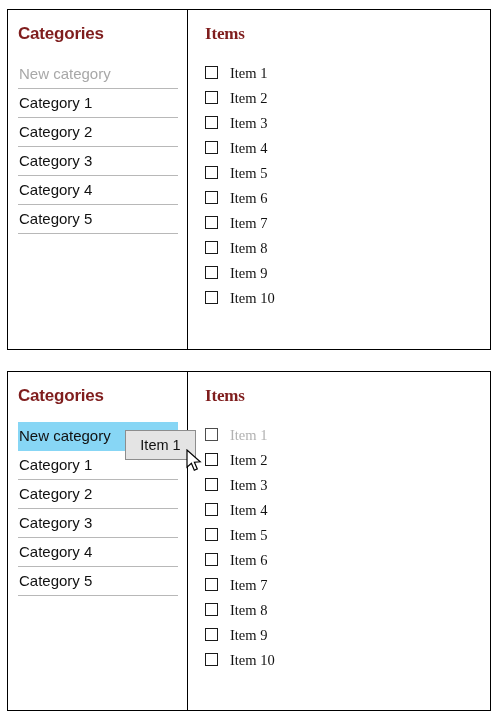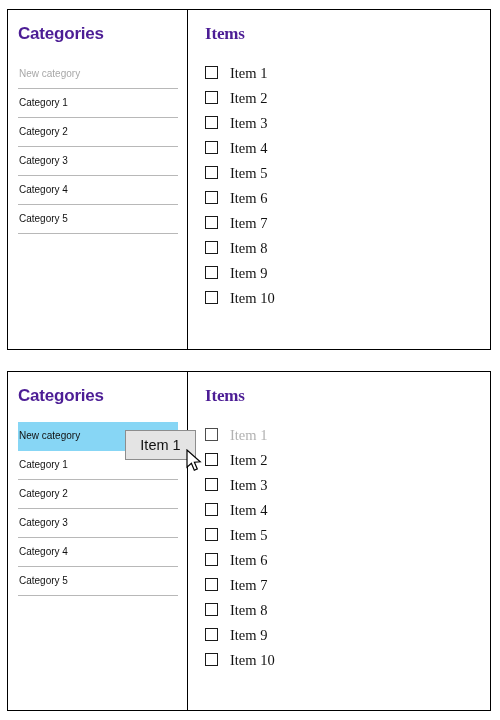--- a/index.html
+++ b/index.html
@@ -44,38 +44,38 @@
   }
   .col--items {
     flex: 1;
     padding: 14px 0 0 17px;
     font-family: Liberation Serif, serif;
   }
 
   .section-title {
     font-size: 17px;
     font-weight: bold;
-    color: #4c1d95;
+    color: #7f1d1d;
     letter-spacing: -0.2px;
     margin: 0 0 16px 0;
     line-height: 20px;
   }
 
   
   .cat-list {
     list-style: none;
     margin: 0;
     padding: 0;
     width: 160px;
   }
   .cat-row {
     box-sizing: border-box;
     height: 29px;
     line-height: 27px;
-    font-size: 10px;
+    font-size: 15px;
     color: #111111;
     border-bottom: 1px solid #b8b8b8;
     padding-left: 1px;
     white-space: nowrap;
     overflow: hidden;
   }
   .cat-row.is-placeholder {
     color: #a8a8a8;
   }
   .cat-row.is-droptarget {

